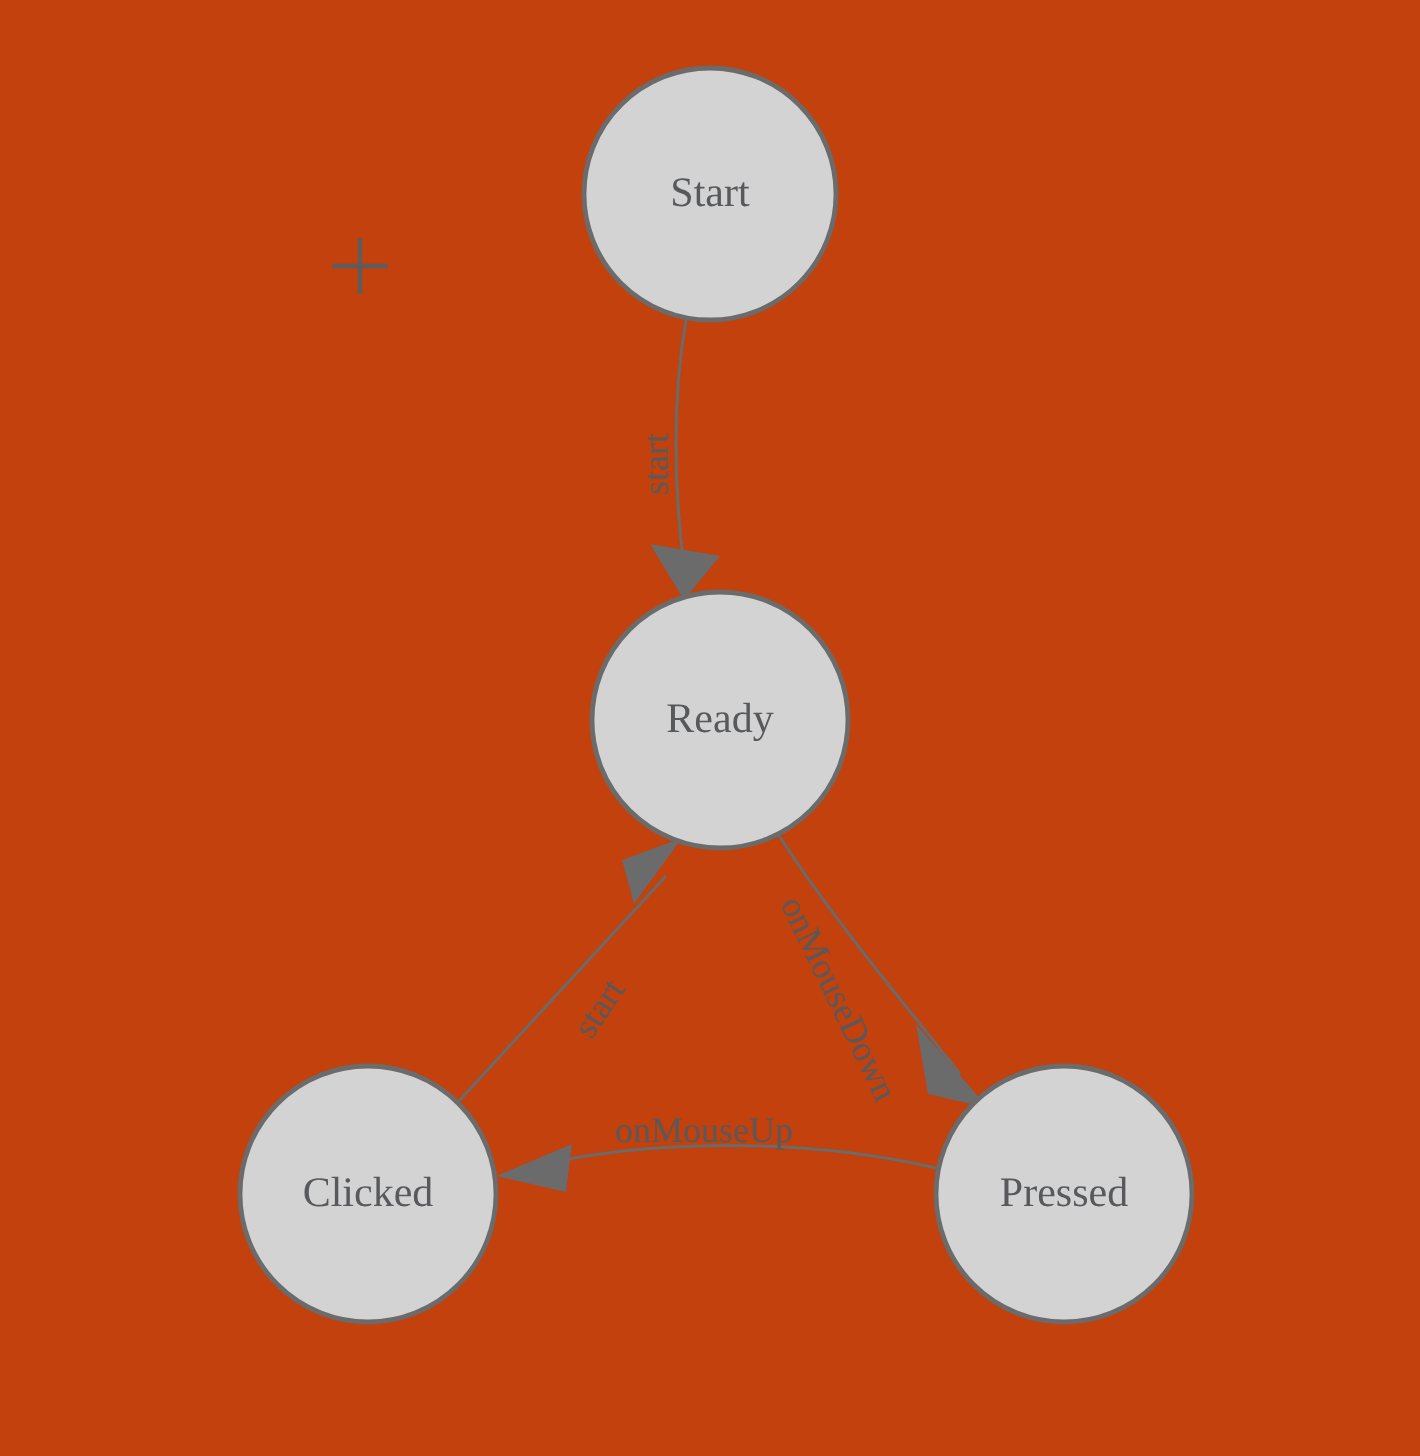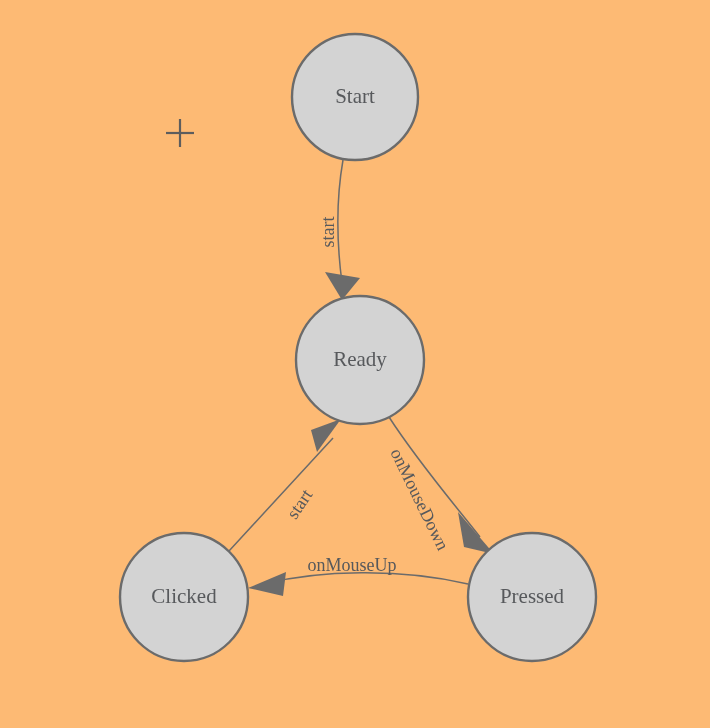--- a/index.html
+++ b/index.html
@@ -11,21 +11,21 @@
   body {
     width: 710px;
     height: 728px;
     font-family: "Liberation Serif", "DejaVu Serif", serif;
     overflow: hidden;
   }
   #canvas-wrap {
     position: relative;
     width: 710px;
     height: 728px;
-    background: #fdba74;
+    background: #c2410c;
   }
   svg#diagram {
     position: absolute;
     left: 0;
     top: 0;
     width: 710px;
     height: 728px;
     display: block;
   }
   .node-circle {

